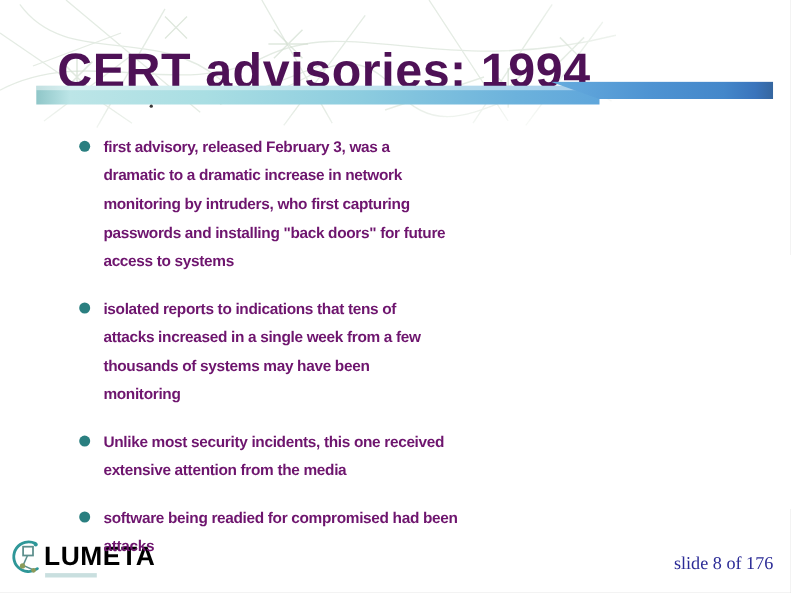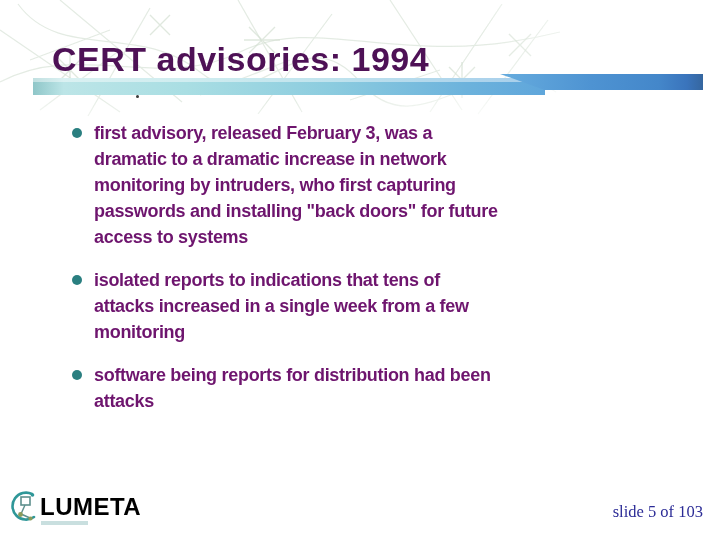--- a/index.html
+++ b/index.html
@@ -15,21 +15,21 @@
   .bg-pattern{
     position:absolute;left:0;top:0;width:560px;height:118px;
     opacity:.9;
     -webkit-mask-image:radial-gradient(ellipse at 40% 35%, #000 55%, transparent 97%);
     mask-image:radial-gradient(ellipse at 40% 35%, #000 55%, transparent 97%);
     pointer-events:none;
   }
 
   .page-title{
     position:absolute;left:52px;top:40px;margin:0;
-    font-size:34px;font-weight:bold;letter-spacing:.5px;
+    font-size:44px;font-weight:bold;letter-spacing:.5px;
     color:#4E1156;white-space:nowrap;
   }
 
   .bar-light{
     position:absolute;left:33px;top:78px;width:512px;height:17px;
     background:linear-gradient(90deg,#8FC6C8 0%, #BCE5E7 6%, #A9DEE3 30%, #8CCCDF 58%, #6CB2DC 85%, #5FA6DB 100%);
   }
   .bar-light::after{
     content:"";position:absolute;left:0;top:0;width:100%;height:4px;
     background:rgba(255,255,255,.45);
@@ -50,21 +50,21 @@
     list-style:none;margin:0;padding:0;
   }
   .content li{
     position:relative;padding-left:22px;margin:0 0 17px 0;
   }
   .bullet-dot{
     position:absolute;left:0;top:8px;width:10px;height:10px;border-radius:50%;
     background:#2A7F80;
   }
   .bline{
-    font-size:18px;font-weight:bold;line-height:26px;letter-spacing:-.3px;
+    font-size:14px;font-weight:bold;line-height:26px;letter-spacing:-.3px;
     color:#6E156E;white-space:nowrap;
   }
 
   .logo{position:absolute;left:8px;top:487px;z-index:1;}
   .logo-text{
     position:absolute;left:32px;top:6px;
     font-size:24px;font-weight:700;letter-spacing:.5px;color:#000000;
     white-space:nowrap;
   }
   .logo-tagline{
@@ -122,40 +122,46 @@
       <div class="bline">first advisory, released February 3, was a</div>
       <div class="bline">dramatic to a dramatic increase in network</div>
       <div class="bline">monitoring by intruders, who first capturing</div>
       <div class="bline">passwords and installing "back doors" for future</div>
       <div class="bline">access to systems</div>
     </li>
     <li>
       <span class="bullet-dot"></span>
       <div class="bline">isolated reports to indications that tens of</div>
       <div class="bline">attacks increased in a single week from a few</div>
+      <div class="bline">thousands of systems may have been</div>
       <div class="bline">monitoring</div>
     </li>
     <li>
       <span class="bullet-dot"></span>
-      <div class="bline">software being reports for distribution had been</div>
+      <div class="bline">Unlike most security incidents, this one received</div>
+      <div class="bline">extensive attention from the media</div>
+    </li>
+    <li>
+      <span class="bullet-dot"></span>
+      <div class="bline">software being readied for compromised had been</div>
       <div class="bline">attacks</div>
     </li>
   </ul>
 
   <div class="logo">
     <span>
       <svg width="32" height="42" viewBox="0 0 32 42" xmlns="http://www.w3.org/2000/svg">
         <path d="M24,7 A13.5,13.5 0 1 0 26,30" fill="none" stroke="#2F9798" stroke-width="2.6" stroke-linecap="round"></path>
         <rect x="13" y="10" width="9" height="8" fill="none" stroke="#5D8F8D" stroke-width="1.6"></rect>
         <path d="M17,18 L13,27" fill="none" stroke="#5D8F8D" stroke-width="1.4"></path>
         <path d="M13,27 L22,31" fill="none" stroke="#5D8F8D" stroke-width="1.4"></path>
         <circle cx="12.5" cy="27.5" r="2.4" fill="#8B9B5A"></circle>
         <circle cx="22.5" cy="31.5" r="2.1" fill="#8B9B5A"></circle>
         <circle cx="24.5" cy="8" r="1.8" fill="#2F9798"></circle>
       </svg>
     </span>
     <span class="logo-text">LUMETA</span>
     <span class="logo-tagline"></span>
   </div>
 
-  <div class="slide-counter">slide 5 of 103</div>
+  <div class="slide-counter">slide 8 of 176</div>
 
 </div>
 
 </body></html>

